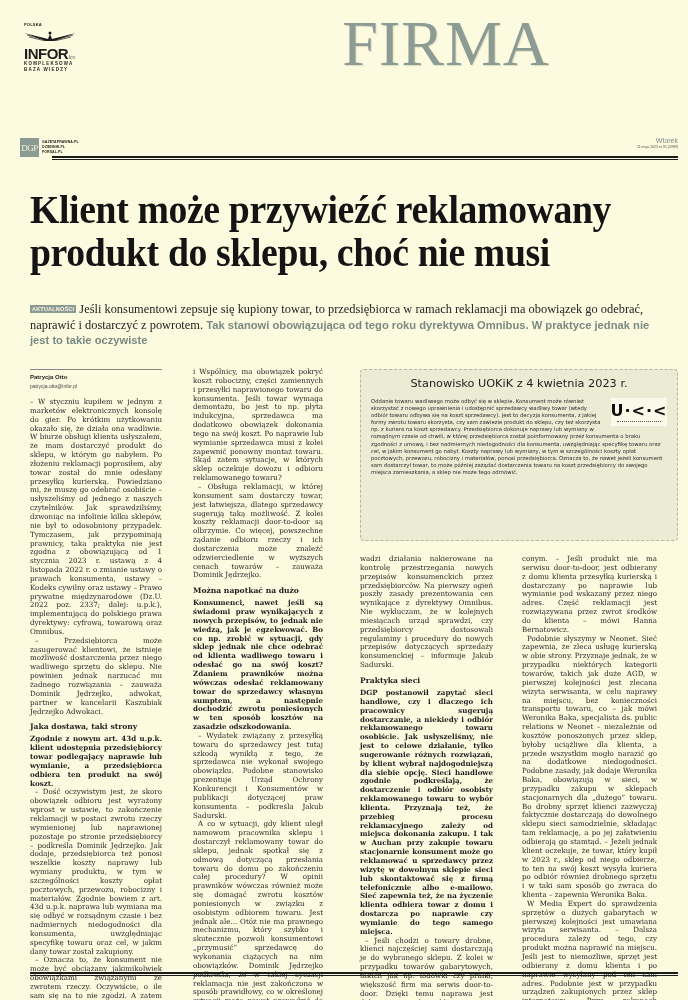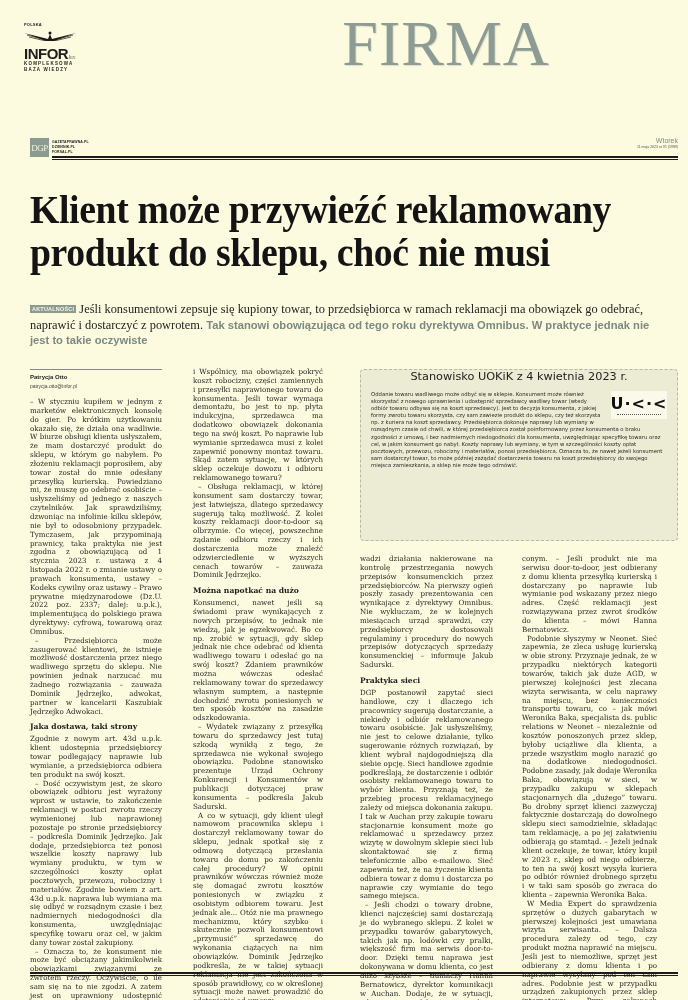--- a/index.html
+++ b/index.html
@@ -6,21 +6,21 @@
   html, body { width: 688px; height: 1000px; background: #fdfbdf; overflow: hidden; }
   body { position: relative; font-family: "DejaVu Serif", serif; color: #1e1e1e; }
 
   .logo { position: absolute; left: 24px; top: 22px; width: 70px; }
   .logo .polska { font: bold 4px "Liberation Sans", sans-serif; letter-spacing: 0.2px; }
   .logo .wings { width: 52px; height: 10px; margin: 2px 0 1px 0; }
   .logo .infor { font: 900 15px "Liberation Sans", sans-serif; letter-spacing: -0.5px; line-height: 15px; }
   .logo .infor small { font: italic 7px "Liberation Serif", serif; color: #6e7a71; font-weight: normal; }
   .logo .tag { font: bold 4.5px "Liberation Sans", sans-serif; letter-spacing: 1.2px; line-height: 6px; }
 
-  .dgp { position: absolute; left: 30px; top: 138px; display: flex; align-items: center; }
+  .dgp { position: absolute; left: 20px; top: 138px; display: flex; align-items: center; }
   .dgp .box { width: 19px; height: 19px; background: #8b9b91; color: #f3f2df; font: 9px "Liberation Serif", serif; display: flex; align-items: center; justify-content: center; letter-spacing: -0.5px; }
   .dgp .sites { margin-left: 3px; font: bold 3.5px "Liberation Sans", sans-serif; line-height: 5px; letter-spacing: 0.1px; }
 
   .masthead { position: absolute; left: 150px; top: 16px; width: 400px; text-align: right; }
   .masthead .t1, .masthead .t2 { font-family: "Liberation Serif", serif; color: #8c9b93; font-size: 64px; line-height: 56px; letter-spacing: 1px; text-shadow: 1px 1px 1px rgba(0,0,0,0.12); }
   .masthead .sub { font: bold 9px "Liberation Serif", serif; letter-spacing: 5.3px; margin-top: 10px; color: #1e1e1e; }
 
   .rule-top { position: absolute; left: 52px; right: 10px; top: 156px; border-top: 2px solid #1c1c1c; }
   .rule-top::after { content: ""; position: absolute; left: 0; right: 0; top: 1px; border-top: 1px solid #1c1c1c; }
 
@@ -37,28 +37,28 @@
   .rule-col1 { position: absolute; left: 30px; top: 369px; width: 132px; border-top: 1px solid #888; }
 
   .author { position: absolute; left: 30px; top: 374px; width: 132px; }
   .author .name { font: bold 6px "Liberation Sans", sans-serif; }
   .author .email { font: 5px "Liberation Sans", sans-serif; color: #444; margin-top: 3px; }
 
   .col { position: absolute; font-size: 7.1px; line-height: 8.85px; text-align: justify; hyphens: manual; color: #1e1e1e; }
   .col p { text-indent: 0; }
   .col p + p { text-indent: 5px; }
   .col h3 { font: bold 7.6px "DejaVu Serif", serif; margin: 6px 0 4px 0; text-indent: 0; }
-  .col h3 + p { text-indent: 0; }
+  .col h3 + p { text-indent: 0; font-weight: bold; }
 
   .c1 { left: 30px; top: 398px; width: 132px; }
   .c2 { left: 193px; top: 368px; width: 130px; }
   .c3 { left: 360px; top: 555px; width: 133px; }
   .c4 { left: 522px; top: 555px; width: 135px; }
 
-  .sidebar { position: absolute; left: 360px; top: 369px; width: 318px; height: 172px; background: #ecebd3; border: 1px dashed #b7b8a3; border-radius: 4px; padding: 0 10px; }
+  .sidebar { position: absolute; left: 360px; top: 369px; width: 318px; height: 172px; background: #ecebd3; border: 1px dashed #b7b8a3; border-radius: 4px; padding: 7px 10px; }
   .sidebar .title { font: 11.3px "DejaVu Sans", sans-serif; text-align: center; line-height: 14px; color: #1c1c1c; }
   .sidebar .body { font: 5.3px "DejaVu Sans", sans-serif; line-height: 7.1px; margin-top: 7px; color: #2a2a2a; }
   .sidebar .uokik { float: right; width: 56px; height: 28px; background: #fbf9ea; margin: 0 0 2px 6px; display: flex; flex-direction: column; align-items: center; justify-content: center; }
   .sidebar .uokik .mark { font: bold 16px "DejaVu Sans", sans-serif; letter-spacing: 1px; line-height: 16px; color: #111; }
   .sidebar .uokik .line { width: 44px; border-top: 1px dotted #555; margin-top: 2px; }
 
   .rule-bottom { position: absolute; left: 30px; right: 10px; top: 972px; border-top: 2px solid #1c1c1c; }
   .rule-bottom::after { content: ""; position: absolute; left: 0; right: 0; top: 1px; border-top: 1px solid #1c1c1c; }
 </style>
 </head>

